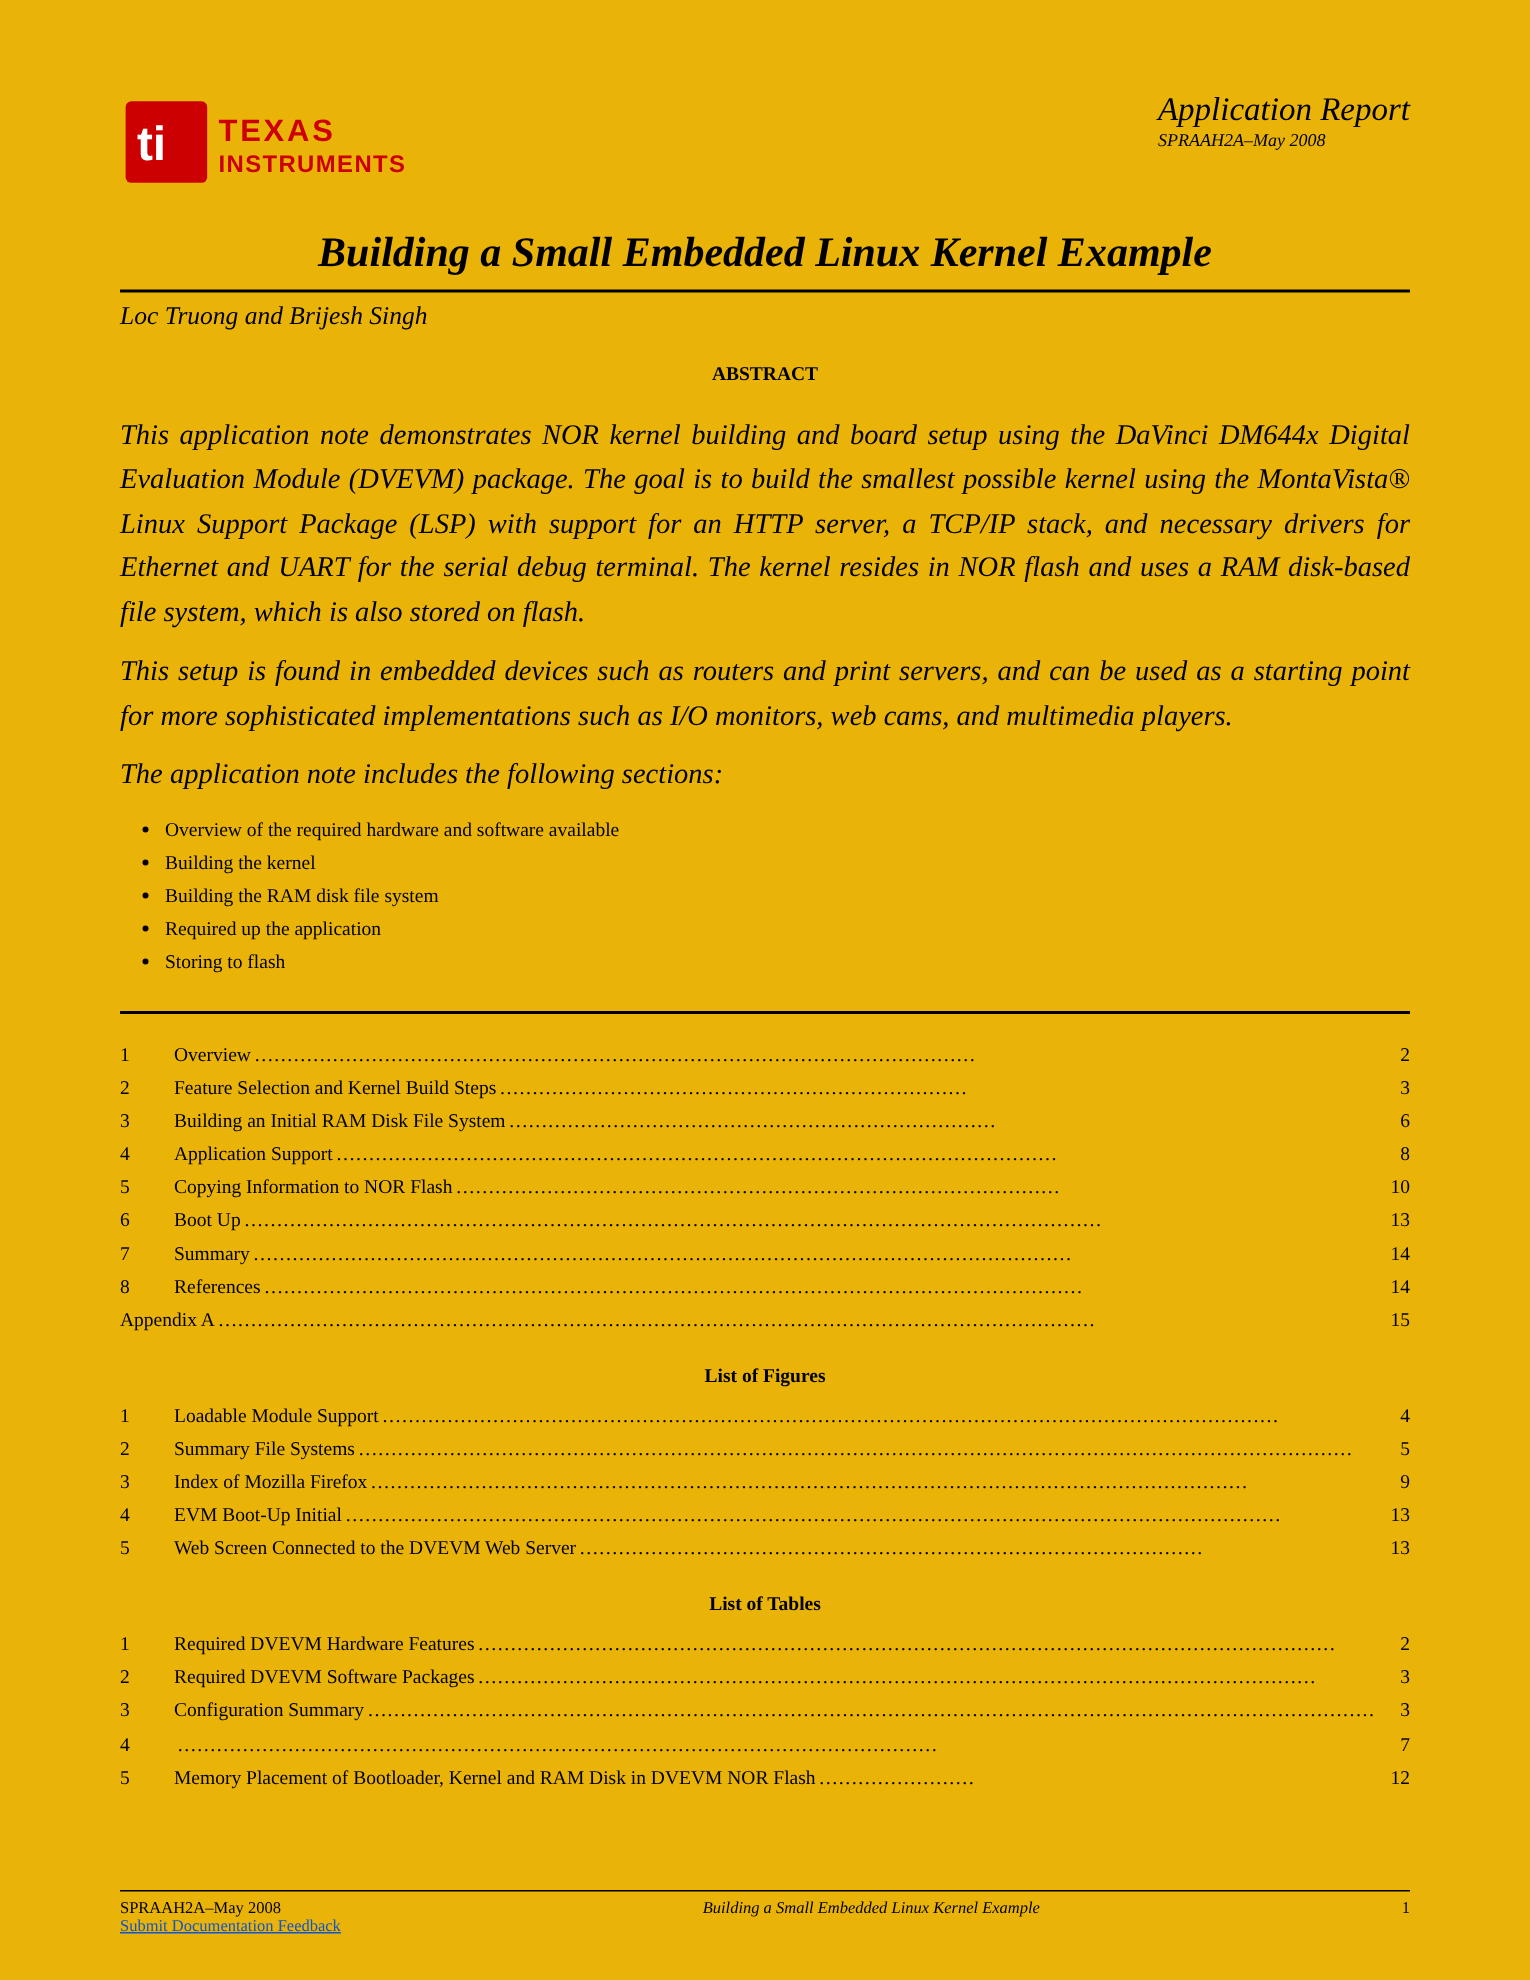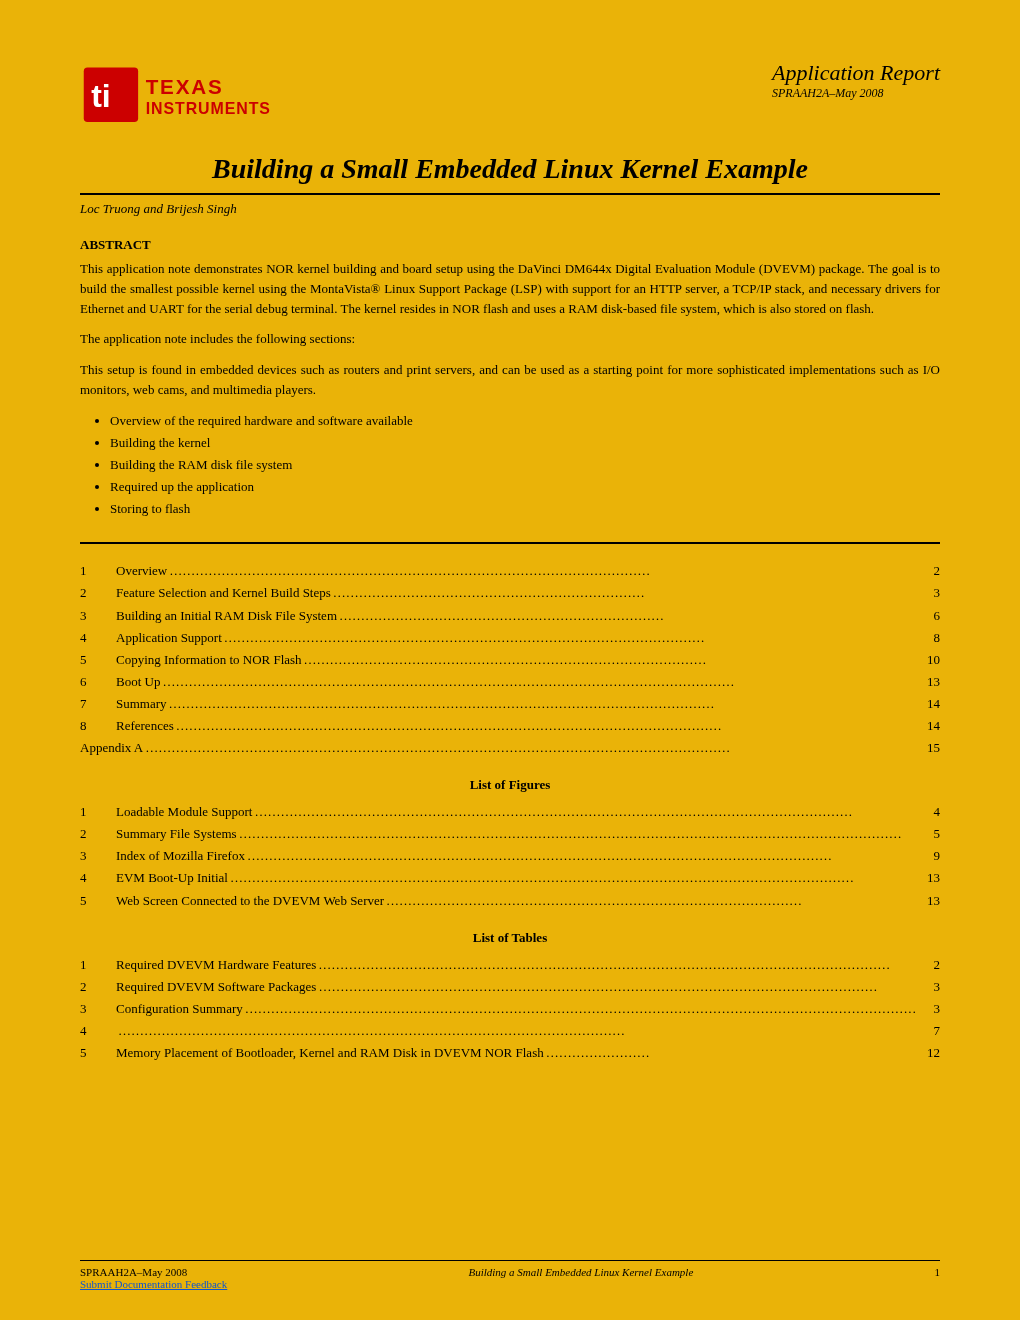--- a/index.html
+++ b/index.html
@@ -48,39 +48,40 @@
     .doc-title {
       text-align: center;
       font-size: 28px;
       font-weight: bold;
       font-style: italic;
       margin: 10px 0 6px 0;
       border-bottom: 2px solid #000;
       padding-bottom: 8px;
     }
     .authors {
-      font-size: 13px;
+      font-size: 17px;
       font-style: italic;
       margin-bottom: 20px;
       margin-top: 4px;
     }
     .abstract-section {
       margin-bottom: 18px;
     }
     .abstract-title {
-      text-align: left;
-      font-weight: bold;
-      font-size: 13px;
-      margin-bottom: 6px;
+      text-align: center;
+      font-weight: bold;
+      font-size: 13px;
+      margin-bottom: 19px;
     }
     .abstract-text {
       text-align: justify;
-      font-size: 13px;
+      font-size: 19px;
       line-height: 1.55;
       margin-bottom: 10px;
+      font-style: italic;
     }
     .bullet-list {
       margin-left: 30px;
       margin-bottom: 12px;
     }
     .bullet-list li {
       list-style-type: disc;
       font-size: 13px;
       line-height: 1.7;
     }
@@ -198,22 +199,22 @@
     </div>
   </div>
 
   <div class="doc-title">Building a Small Embedded Linux Kernel Example</div>
 
   <div class="authors">Loc Truong and Brijesh Singh</div>
 
   <div class="abstract-section">
     <div class="abstract-title">ABSTRACT</div>
     <div class="abstract-text">This application note demonstrates NOR kernel building and board setup using the DaVinci DM644x Digital Evaluation Module (DVEVM) package. The goal is to build the smallest possible kernel using the MontaVista® Linux Support Package (LSP) with support for an HTTP server, a TCP/IP stack, and necessary drivers for Ethernet and UART for the serial debug terminal. The kernel resides in NOR flash and uses a RAM disk-based file system, which is also stored on flash.</div>
+    <div class="abstract-text">This setup is found in embedded devices such as routers and print servers, and can be used as a starting point for more sophisticated implementations such as I/O monitors, web cams, and multimedia players.</div>
     <div class="abstract-text">The application note includes the following sections:</div>
-    <div class="abstract-text">This setup is found in embedded devices such as routers and print servers, and can be used as a starting point for more sophisticated implementations such as I/O monitors, web cams, and multimedia players.</div>
     <ul class="bullet-list">
     <li>Overview of the required hardware and software available</li>
         <li>Building the kernel</li>
         <li>Building the RAM disk file system</li>
         <li>Required up the application</li>
         <li>Storing to flash</li>
       </ul>
   </div>
 
   <hr class="divider">

